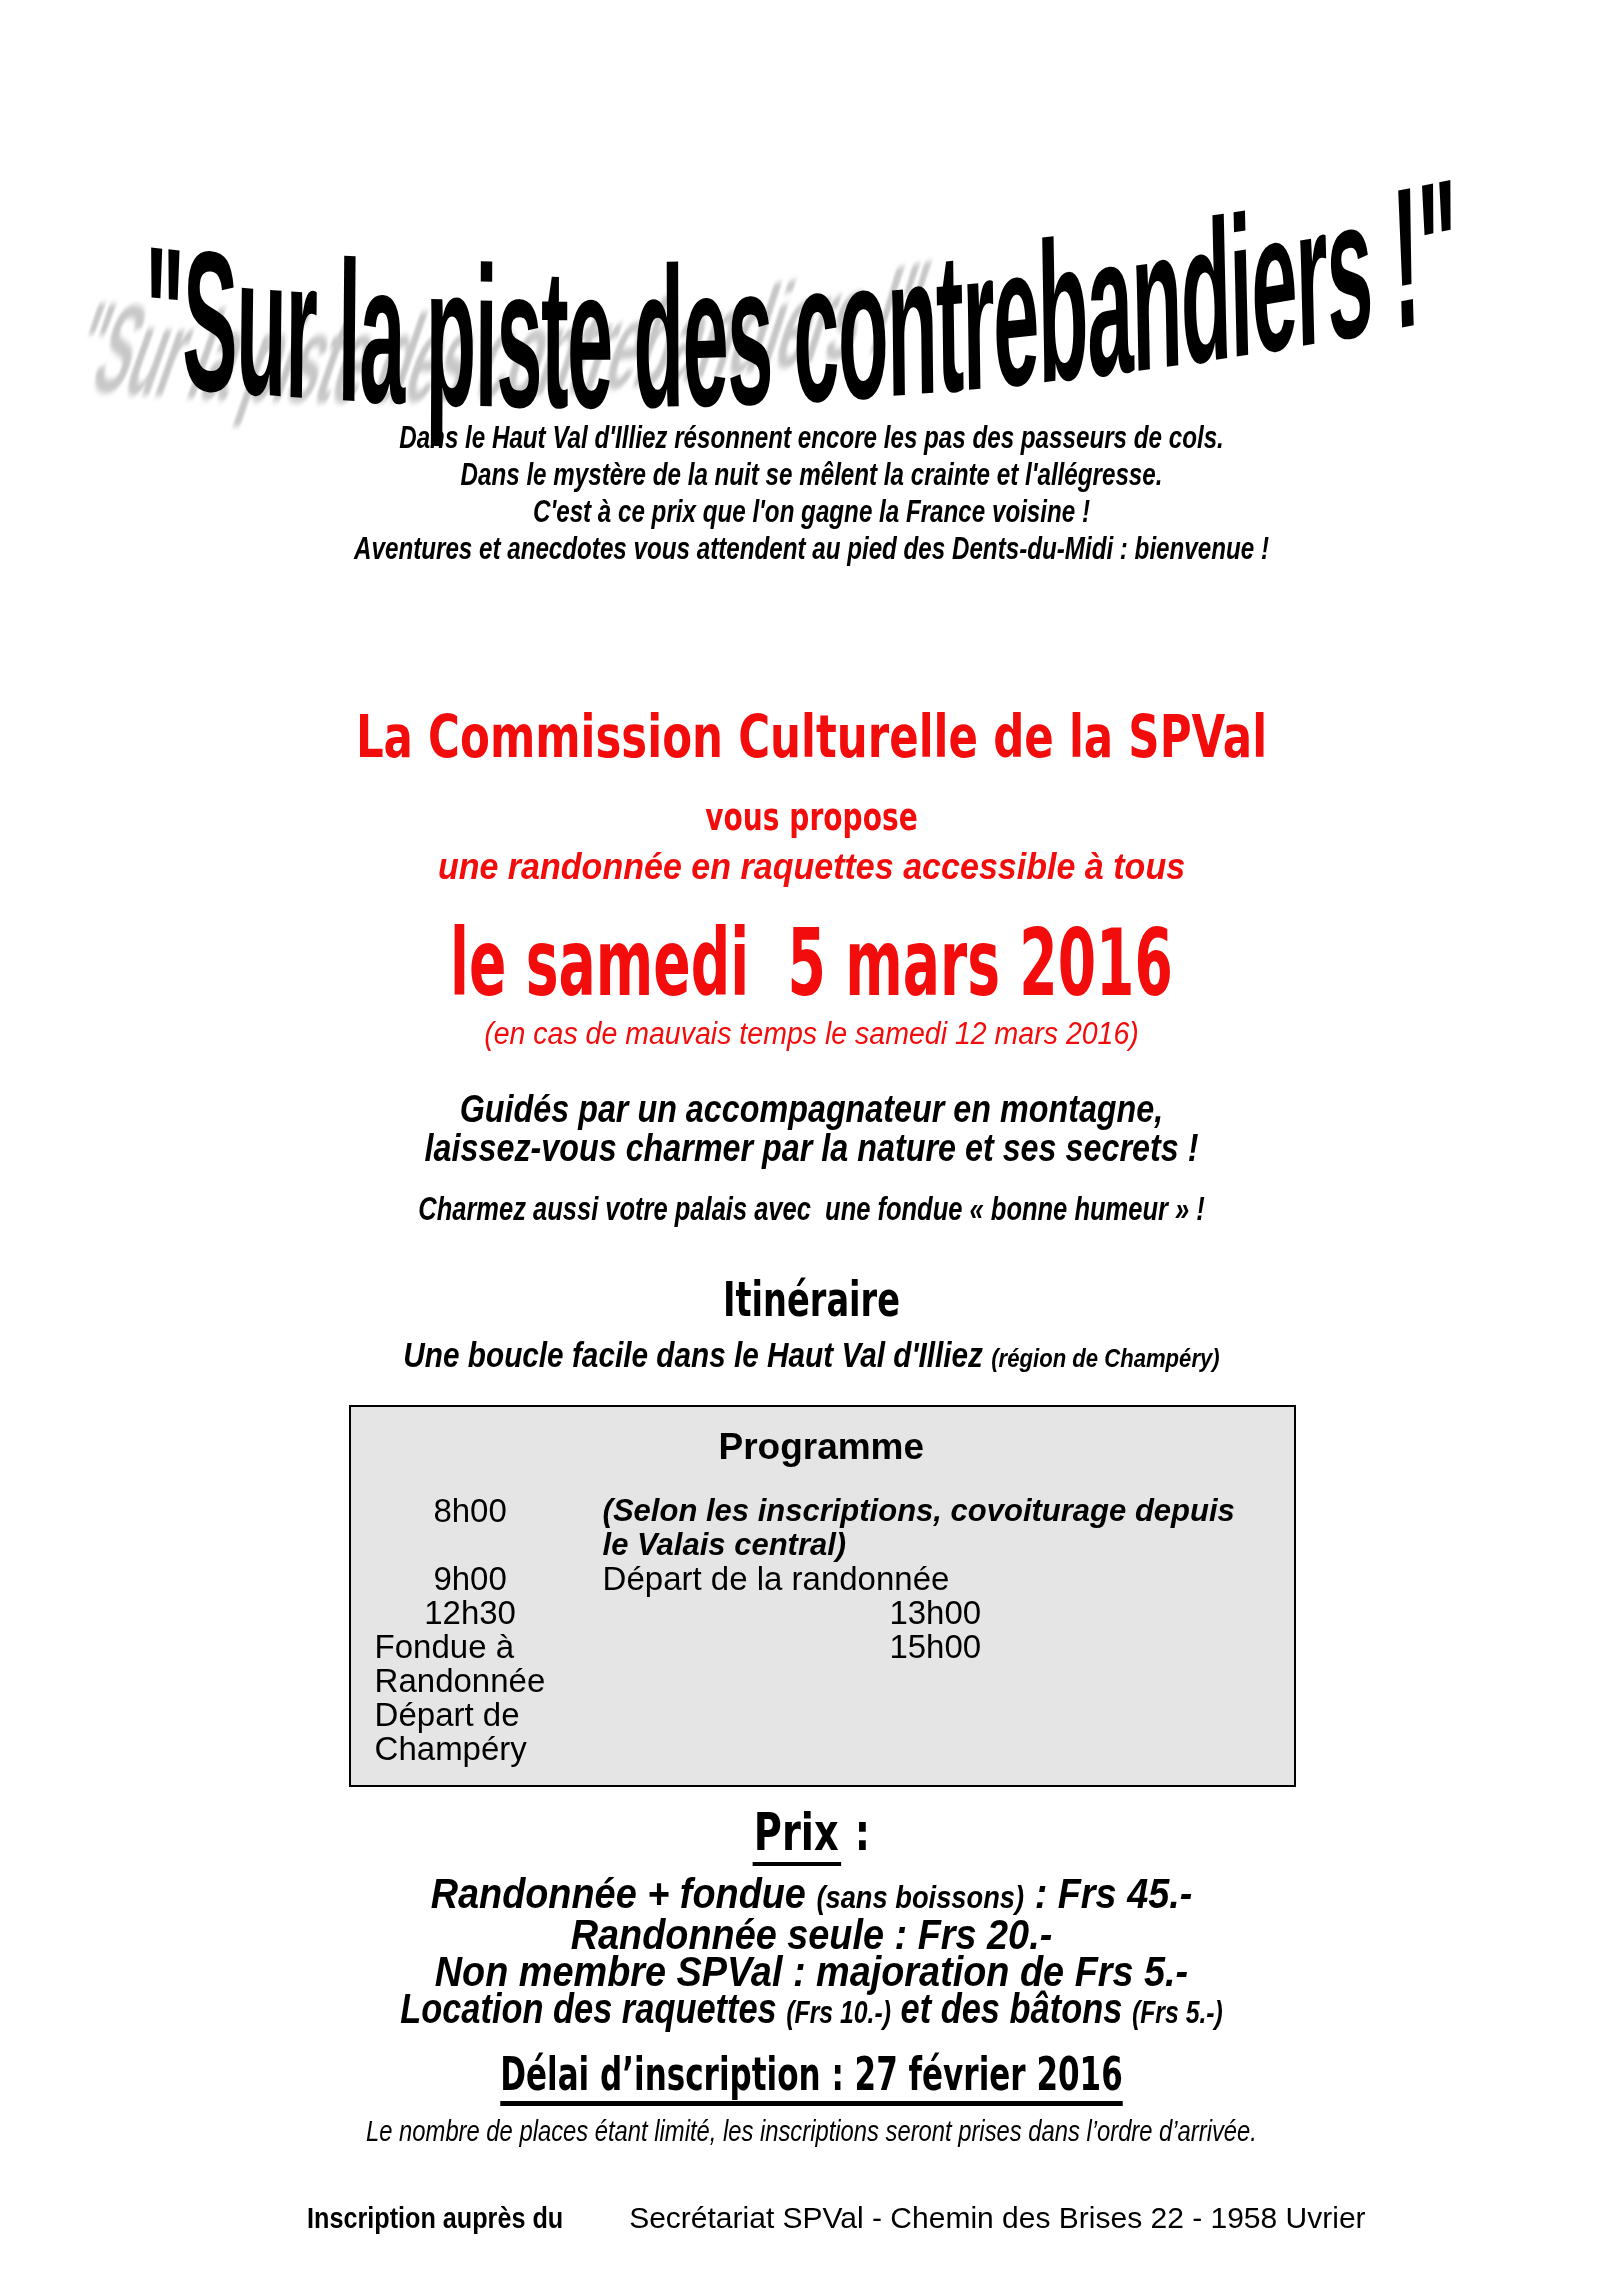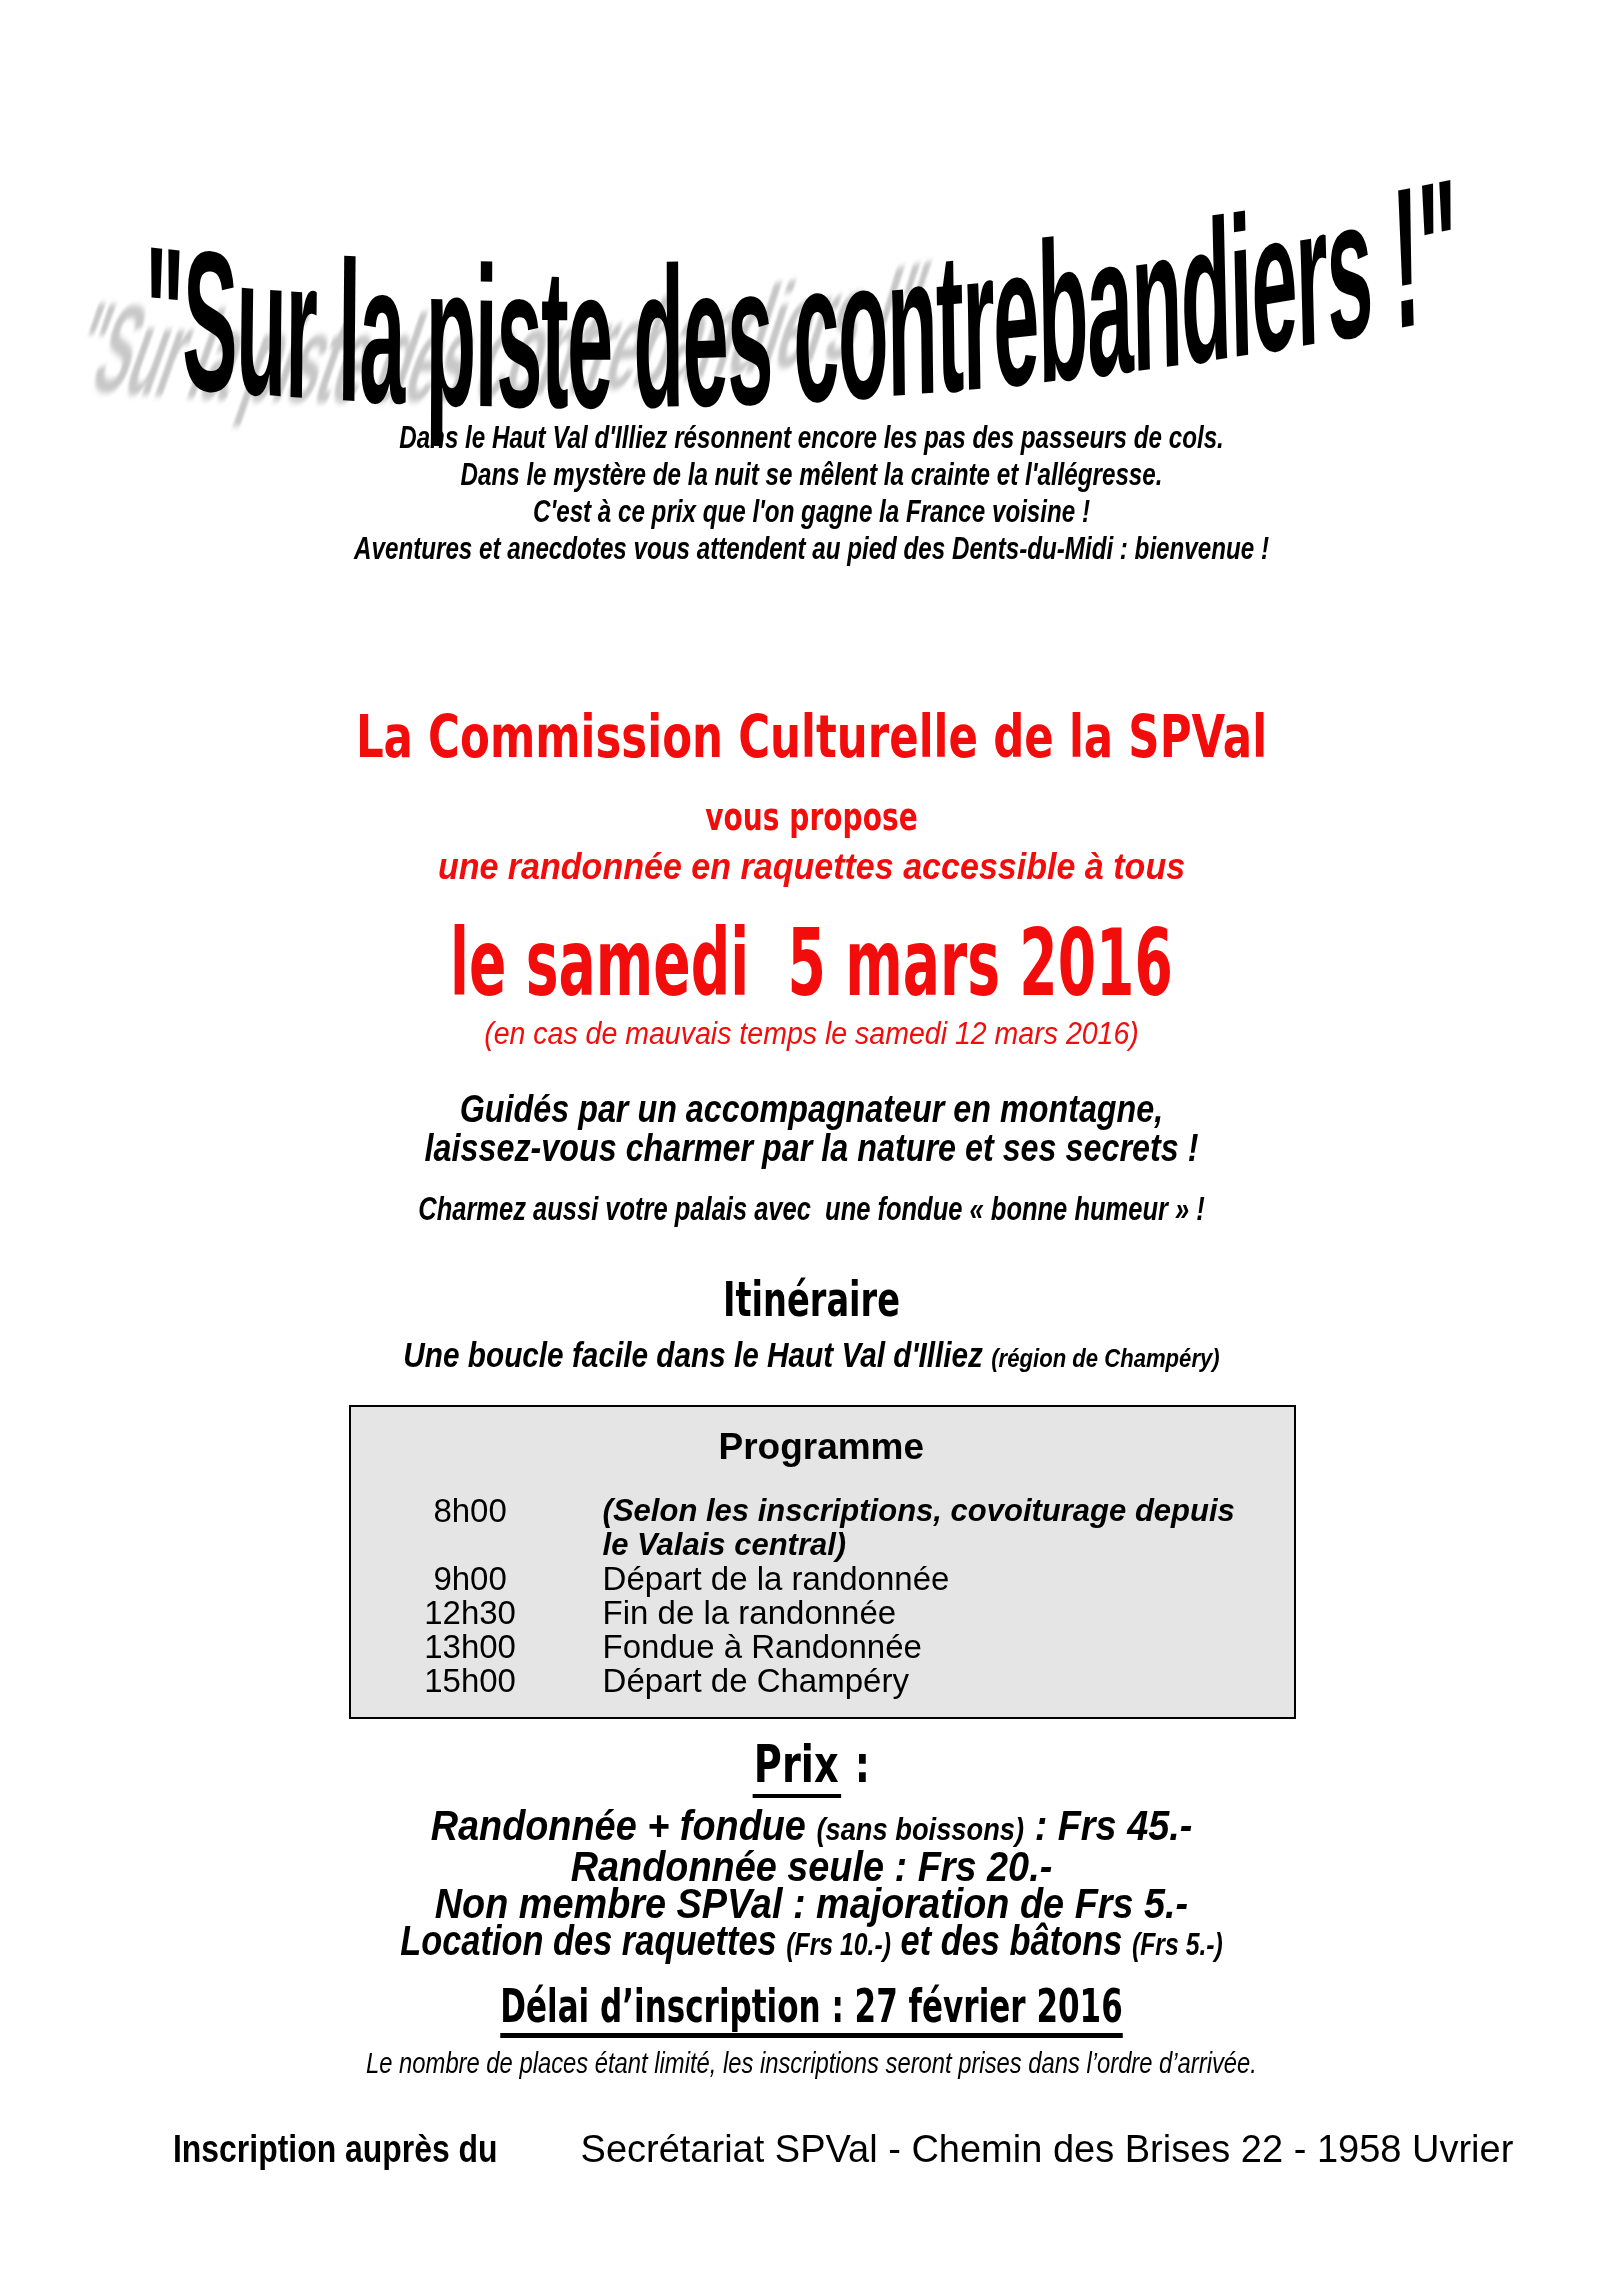--- a/index.html
+++ b/index.html
@@ -53,21 +53,21 @@
   .prix-h .u{border-bottom:4.6px solid #000;padding:0 3.9px 2.6px 1.3px;display:inline-block;}
   .price{font-weight:bold;font-style:italic;font-size:43px;line-height:37px;}
   .price .sm{font-size:31px;}
   .prices{margin-top:9.2px;}
   
   .deadline{
     font-size:47px;line-height:50px;margin-top:18.3px;
     text-decoration:underline;text-decoration-thickness:4.6px;text-underline-offset:10.5px;
   }
   .limit-note{margin-top:17px;font-style:italic;font-size:29px;line-height:31px;}
-  .inscription{margin-top:21px;font-size:38px;line-height:33px;text-align:center;}
+  .inscription{margin-top:21px;font-size:30px;line-height:33px;text-align:center;}
   .inscription .b{font-weight:bold;display:inline-block;transform:scaleX(.84);transform-origin:left center;}
 </style>
 </head>
 <body>
 
 <div class="page">
 
   <svg class="title-svg" viewBox="-130 -40 2220 700" preserveAspectRatio="none">
     <defs>
       <path id="titlearc" d="M 30,120 Q 1050,160 2060,79" fill="none"></path>
@@ -114,21 +114,20 @@
     </div>
 
     <div class="prog-box">
       <div class="prog-title">Programme</div>
       <div class="prog-grid">
         <div class="prog-time">8h00</div>
         <div class="prog-note">(Selon les inscriptions, covoiturage depuis le Valais central)</div>
         <div class="prog-time">9h00</div>
         <div>Départ de la randonnée</div>
         <div class="prog-time">12h30</div>
-        <div>Fin de la randonnée</div>
         <div class="prog-time">13h00</div>
         <div>Fondue à Randonnée</div>
         <div class="prog-time">15h00</div>
         <div>Départ de Champéry</div>
       </div>
     </div>
 
     <div class="prix-h comic sx75"><span class="u">Prix</span><span class="pre"> :</span></div>
     <div class="prices">
       <div class="price sx88">

